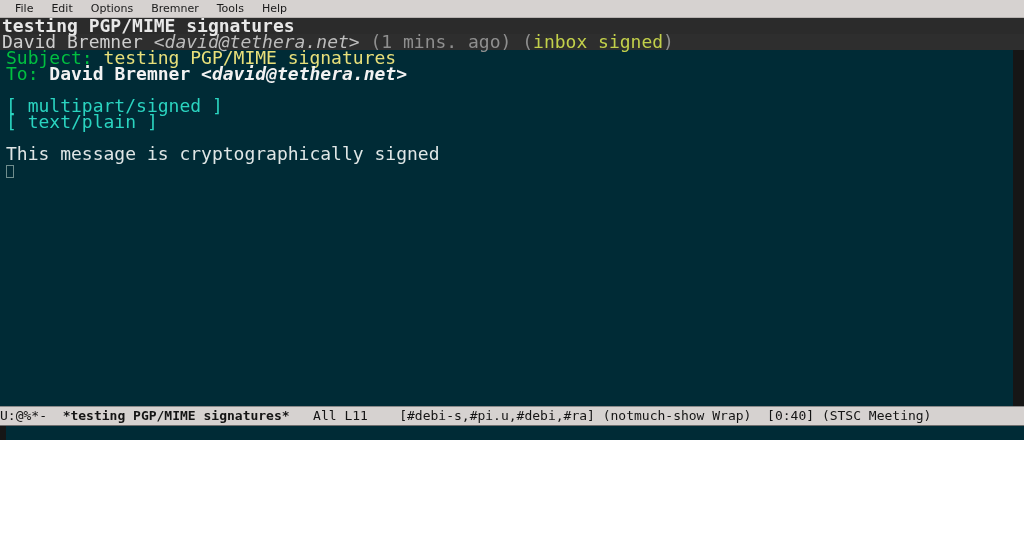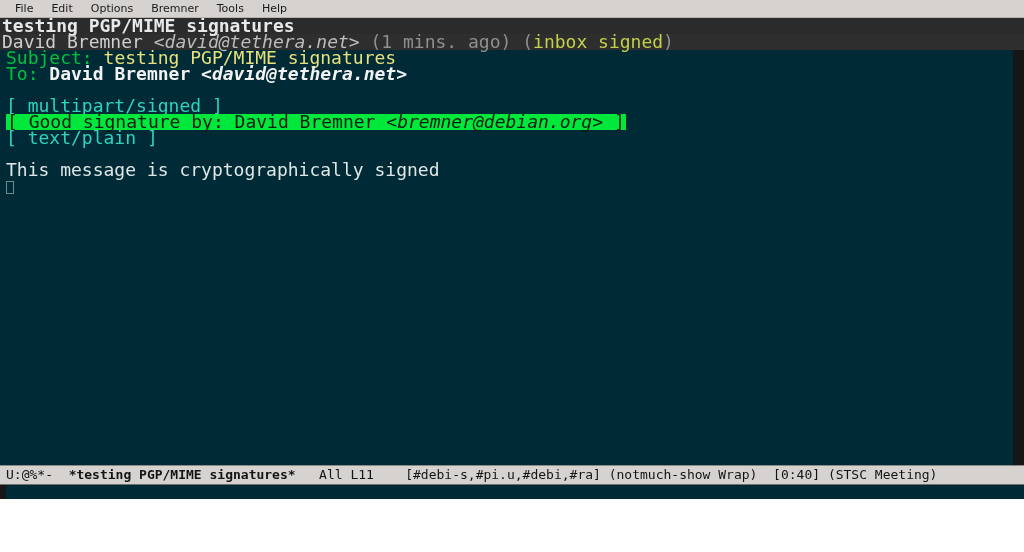--- a/index.html
+++ b/index.html
@@ -11,21 +11,21 @@
   body {
     width: 1024px;
     height: 552px;
     overflow: hidden;
     font-family: "DejaVu Sans Mono", "Liberation Mono", monospace;
   }
 
   
   .emacs-frame {
     width: 1024px;
-    height: 499px;
+    height: 440px;
     position: relative;
     background: #84cc16;
     display: flex;
     flex-direction: column;
   }
 
   
   .menu-bar {
     height: 18px;
     background: #d6d2d0;
@@ -134,21 +134,20 @@
     height: 20px;
     background: #d6d2d0;
     border-top: 1px solid #8a8a8a;
     border-bottom: 1px solid #6e6e6e;
     box-sizing: border-box;
     color: #141414;
     font-family: "DejaVu Sans Mono", "Liberation Mono", monospace;
     font-size: 13px;
     line-height: 18px;
     white-space: pre;
-    padding-left: 6px;
     overflow: hidden;
   }
   .mode-line .ml-buffer { font-weight: bold; }
   .mode-line .ml-seg { }
 
   
   .echo-area {
     flex: 0 0 auto;
     height: 14px;
     background: #002b36;
@@ -184,21 +183,20 @@
       <div class="line row-author"><span class="au-name">David Bremner</span><span class="au-name"> </span><span class="au-email">&lt;david@tethera.net&gt;</span><span class="au-date"> </span><span class="au-date">(1 mins. ago)</span><span class="au-paren"> </span><span class="au-paren">(</span><span class="au-tag">inbox signed</span><span class="au-paren">)</span></div>
 
       <div class="line"><span class="hdr-key-green">Subject:</span><span class="subj-val"> </span><span class="subj-val">testing PGP/MIME signatures</span></div>
 
       <div class="line"><span class="hdr-key-green">To:</span><span class="to-name"> </span><span class="to-name">David Bremner</span><span class="to-email"> </span><span class="to-email">&lt;david@tethera.net&gt;</span></div>
 
       <div class="line blank">&nbsp;</div>
 
       <div class="line mime-part"><span>[ multipart/signed ]</span></div>
 
-      <div class="line"><span class="sig-good"><span>[ Good signature by: </span><span>David Bremner </span><span class="sg-email">&lt;bremner@debian.org&gt;</span><span> ]</span></span></div>
 
       <div class="line mime-part"><span>[ text/plain ]</span></div>
 
       <div class="line blank">&nbsp;</div>
 
       <div class="line body-text"><span>This message is cryptographically signed</span></div>
 
 
       <div class="line"><span class="cursor-box"></span></div>
 

